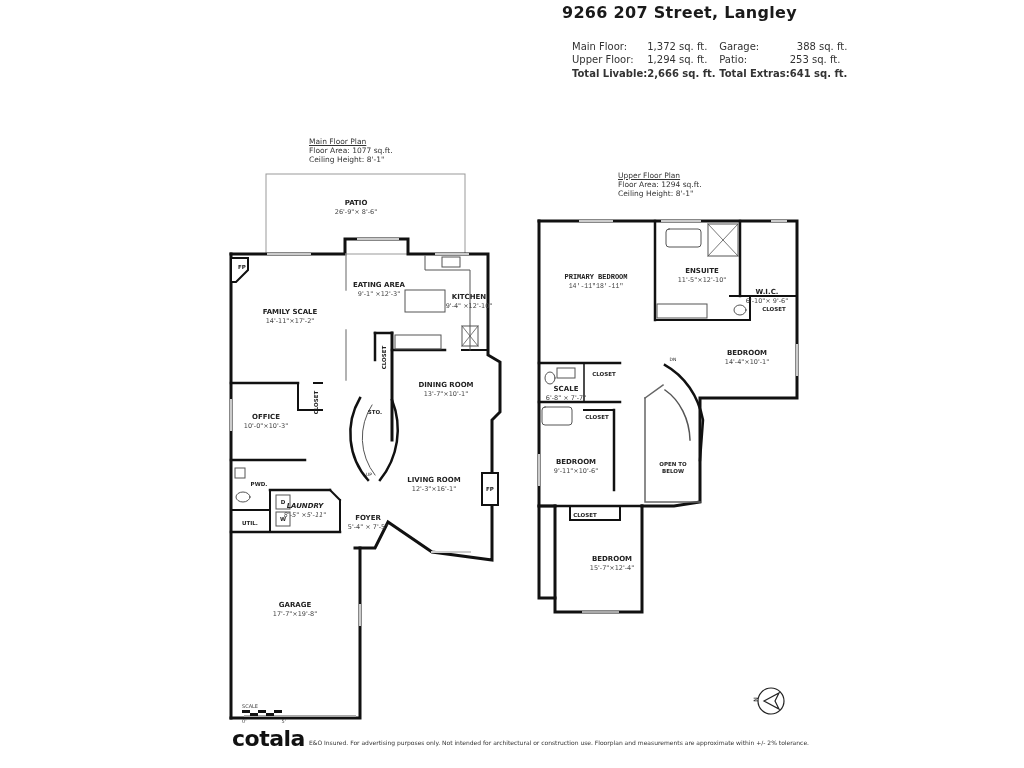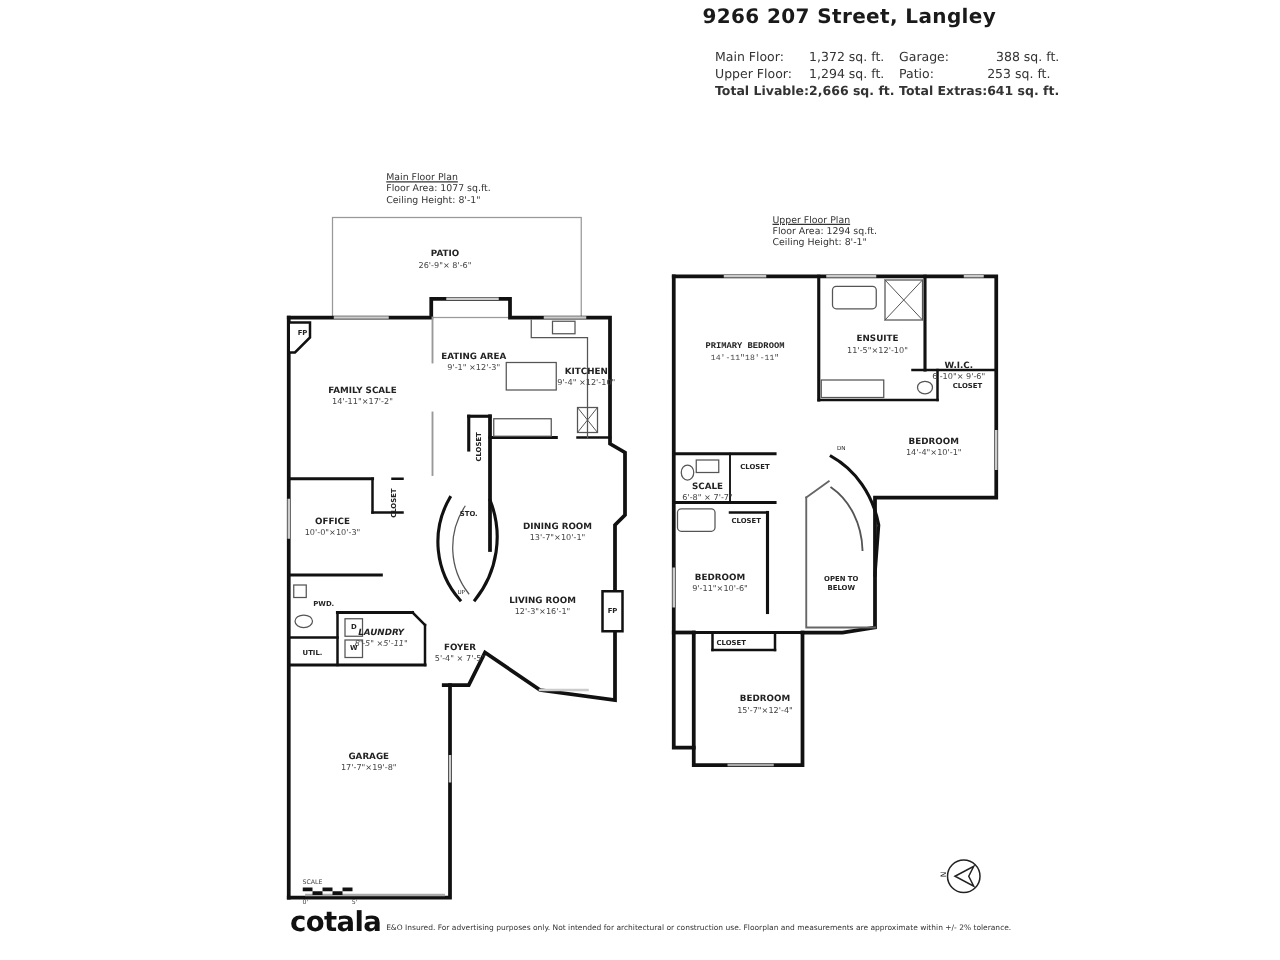--- a/index.html
+++ b/index.html
@@ -177,21 +177,21 @@
     <div class="d">9'-1" ×12'-3"</div>
   </div>
 <div class="room" style="left:449px; top:293px;margin-left:20px;">
     <div class="n">KITCHEN</div>
     <div class="d">9'-4" ×12'-10"</div>
   </div>
 <div class="room" style="left:290px; top:308px;">
     <div class="n">FAMILY SCALE</div>
     <div class="d">14'-11"×17'-2"</div>
   </div>
-<div class="room" style="left:446px; top:381px;margin-top:36px;">
+<div class="room" style="left:446px; top:381px;">
     <div class="n">DINING ROOM</div>
     <div class="d">13'-7"×10'-1"</div>
   </div>
 <div class="room" style="left:266px; top:413px;">
     <div class="n">OFFICE</div>
     <div class="d">10'-0"×10'-3"</div>
   </div>
 <div class="room" style="left:434px; top:476px;">
     <div class="n">LIVING ROOM</div>
     <div class="d">12'-3"×16'-1"</div>

